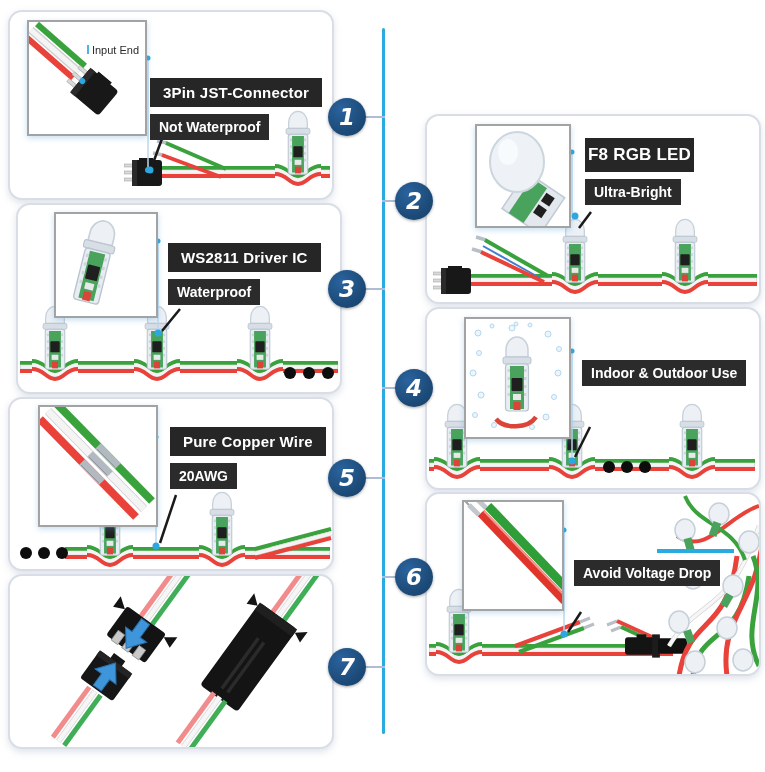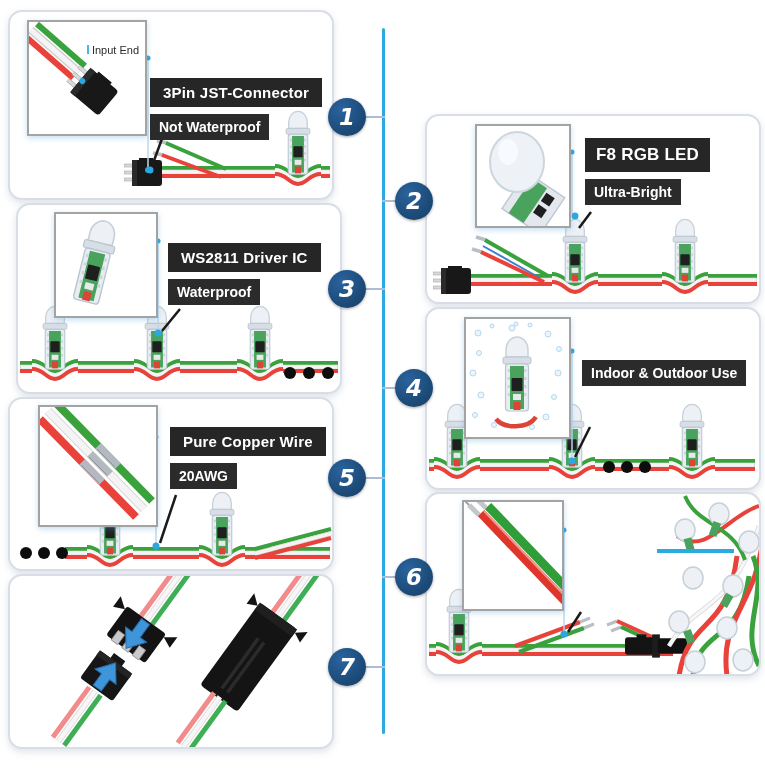--- a/index.html
+++ b/index.html
@@ -16,21 +16,21 @@
          box-shadow:0 3px 7px rgba(140,155,180,.28);overflow:hidden;z-index:2;}
   .art{position:absolute;left:0;top:0;z-index:1;}
   .inset{position:absolute;border:2px solid #a3a3a3;border-radius:0;background:#fff;
          box-shadow:0 2px 6px rgba(90,160,215,.35);overflow:hidden;z-index:3;}
   .inset svg{position:absolute;left:0;top:0;}
   .inset-note{position:absolute;top:22px;right:6px;font-size:11px;color:#2b2b2b;z-index:4;white-space:nowrap;}
   .inset-note::before{content:"";display:inline-block;width:2px;height:9px;background:#49b6e8;margin-right:3px;}
   .callout{position:absolute;z-index:4;}
   .callout .title{display:table;background:#262626;color:#fff;font-weight:700;
                   padding:6px 13px;font-size:15px;white-space:nowrap;letter-spacing:.2px;}
-  .callout .title.big{font-size:17px;padding:7px 11px;}
+  .callout .title.big{font-size:17px;padding:7px 3px;}
   .callout .sub{display:table;background:#2b2b2b;color:#fff;font-weight:700;
                 padding:5px 9px;font-size:14px;white-space:nowrap;margin-top:7px;}
   .split-underline{width:160px;height:4px;margin-top:3px;
                    background:linear-gradient(90deg,#ffffff 0 52%,#29abe2 52% 100%);}
 </style>
 </head>
 <body>
 
 <div id="stage">
 
@@ -430,16 +430,17 @@
         <line x1="17" y1="11" x2="101" y2="99" stroke="#e0352b" stroke-width="9"></line>
         <line x1="20" y1="9" x2="100" y2="93" stroke="#f4968e" stroke-width="2"></line>
         <line x1="22" y1="6" x2="12" y2="-4" stroke="#c2c7cd" stroke-width="5"></line>
         <line x1="15" y1="13" x2="5" y2="3" stroke="#c2c7cd" stroke-width="5"></line>
         <line x1="12" y1="-4" x2="5" y2="-11" stroke="#9aa1a9" stroke-width="2"></line>
         <line x1="5" y1="3" x2="-2" y2="-4" stroke="#9aa1a9" stroke-width="2"></line>
       </svg>
     </div>
     <div class="callout" style="left:147px;top:52px">
       <div class="split-underline"></div>
+      <div class="sub">Avoid Voltage Drop</div>
     </div>
   </section>
 
 </div>
 
 </body></html>

